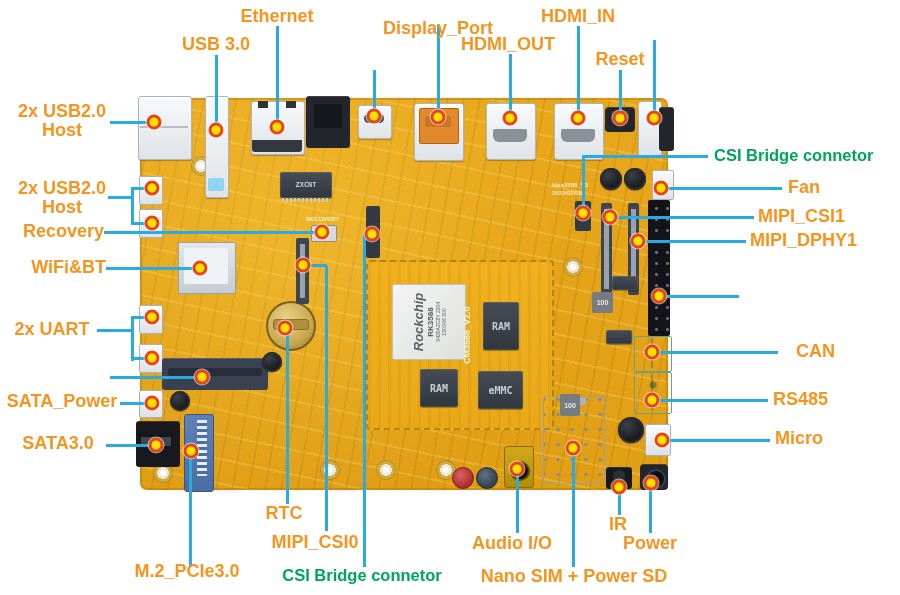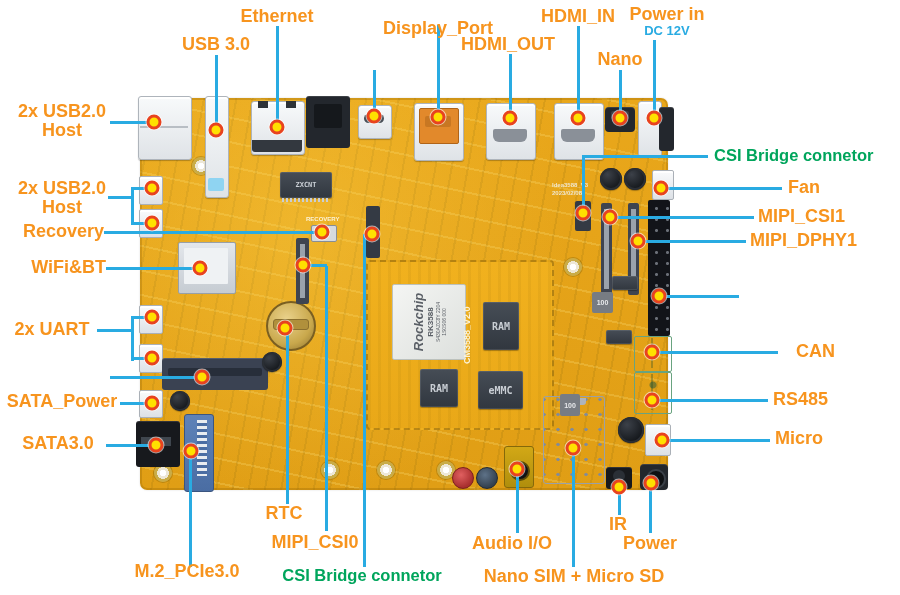--- a/index.html
+++ b/index.html
@@ -238,22 +238,21 @@
   <div class="dot" style="left:517px;top:469px"></div>
   <div class="dot" style="left:573px;top:448px"></div>
   <div class="dot" style="left:619px;top:487px"></div>
   <div class="dot" style="left:651px;top:483px"></div>
 
   <div class="lab c" style="left:216px;top:35px">USB 3.0</div>
   <div class="lab c" style="left:277px;top:7px">Ethernet</div>
   <div class="lab c" style="left:438px;top:19px">Display_Port</div>
   <div class="lab c" style="left:508px;top:35px">HDMI_OUT</div>
   <div class="lab c" style="left:578px;top:7px">HDMI_IN</div>
-  <div class="lab c" style="left:620px;top:50px">Nano</div>
-  <div class="lab c" style="left:667px;top:5px"><span>Power in</span><span class="sub">DC 12V</span></div>
+  <div class="lab c" style="left:620px;top:50px">Reset</div>
 
   <div class="lab boxc" style="left:12px;top:102px;width:100px"><span>2x USB2.0</span><br><span>Host</span></div>
   <div class="lab boxc" style="left:12px;top:179px;width:100px"><span>2x USB2.0</span><br><span>Host</span></div>
   <div class="lab boxr" style="left:10px;top:222px;width:94px">Recovery</div>
   <div class="lab boxr" style="left:14px;top:258px;width:92px">WiFi&amp;BT</div>
   <div class="lab boxc" style="left:8px;top:320px;width:88px">2x UART</div>
   <div class="lab boxc" style="left:6px;top:392px;width:112px">SATA_Power</div>
   <div class="lab boxc" style="left:12px;top:434px;width:92px">SATA3.0</div>
 
   <div class="lab g" style="left:714px;top:147px">CSI Bridge connetor</div>
@@ -262,17 +261,17 @@
   <div class="lab" style="left:750px;top:231px">MIPI_DPHY1</div>
   <div class="lab" style="left:796px;top:342px">CAN</div>
   <div class="lab" style="left:773px;top:390px">RS485</div>
   <div class="lab" style="left:775px;top:429px">Micro</div>
 
   <div class="lab c" style="left:187px;top:562px">M.2_PCIe3.0</div>
   <div class="lab c" style="left:284px;top:504px">RTC</div>
   <div class="lab c" style="left:315px;top:533px">MIPI_CSI0</div>
   <div class="lab c g" style="left:362px;top:567px">CSI Bridge connetor</div>
   <div class="lab c" style="left:512px;top:534px">Audio I/O</div>
-  <div class="lab c" style="left:574px;top:567px">Nano SIM + Micro SD</div>
+  <div class="lab c" style="left:574px;top:567px">Nano SIM + Power SD</div>
   <div class="lab c" style="left:618px;top:515px">IR</div>
   <div class="lab c" style="left:650px;top:534px">Power</div>
 
 </div>
 
 </body></html>

